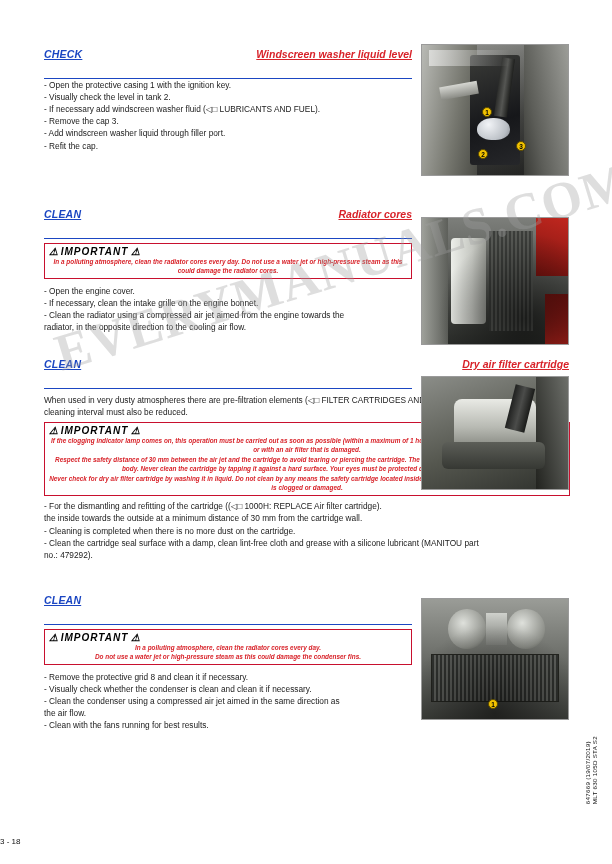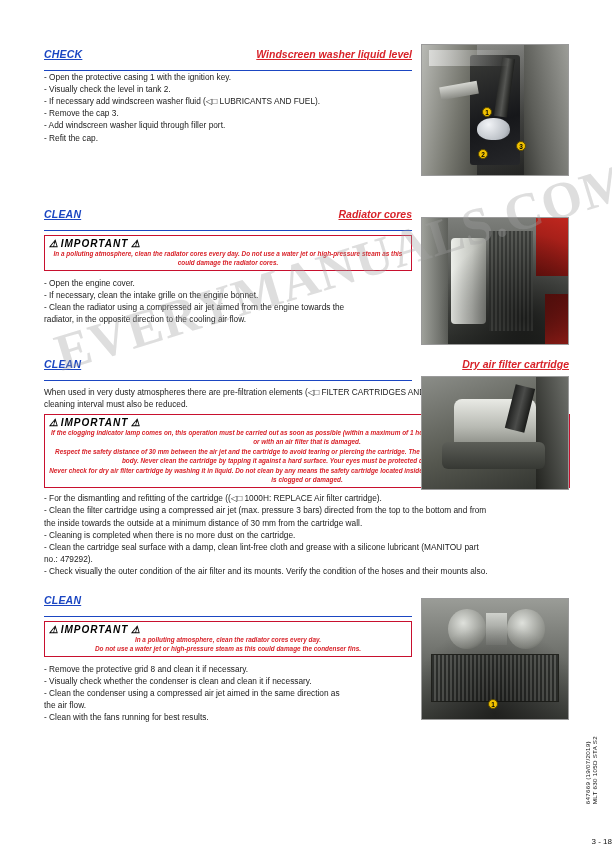--- a/index.html
+++ b/index.html
@@ -20,21 +20,21 @@
   }
 
   
   .section { position: absolute; }
 
   .sec-head {
     display: flex;
     align-items: flex-end;
     justify-content: space-between;
     border-bottom: 1.4px solid #1b46c2;
-    padding-bottom: 10px;
+    padding-bottom: 18px;
     color: #1b46c2;
   }
   .sec-head .left {
     font-size: 10.5px;
     font-weight: bold;
     font-style: italic;
     letter-spacing: .2px;
     text-decoration: underline;
     color: #1b46c2;
   }
@@ -189,21 +189,21 @@
     letter-spacing: 1px;
     white-space: nowrap;
     pointer-events: none;
   }
 
   
   .folio {
     position: absolute;
     left: 0; bottom: 18px;
     width: 612px;
-    text-align: right;
+    text-align: left;
     font-size: 8px;
     color: #111;
   }
   .rightcode {
     position: absolute;
     right: 14px; bottom: 60px;
     writing-mode: vertical-rl;
     transform: rotate(180deg);
     font-size: 6.2px;
     color: #111;
@@ -290,26 +290,24 @@
         <span class="warn">IMPORTANT</span>
         <span>⚠</span>
       </div>
       <div class="txt">If the clogging indicator lamp comes on, this operation must be carried out as soon as possible (within a maximum of 1 hour). Never use the lift truck without an air filter or with an air filter that is damaged.</div>
       <div class="txt" style="margin-top:2px;">Respect the safety distance of 30 mm between the air jet and the cartridge to avoid tearing or piercing the cartridge. The cartridge must not be blown near the air filter body. Never clean the cartridge by tapping it against a hard surface. Your eyes must be protected during this intervention.</div>
       <div class="txt" style="margin-top:2px;">Never check for dry air filter cartridge by washing it in liquid. Do not clean by any means the safety cartridge located inside the filter cartridge, change it for a new one if it is clogged or damaged.</div>
     </div>
 
     <div class="body-text" style="margin-top:4px;">
       <div class="ln">- For the dismantling and refitting of the cartridge ((◁□ 1000H: REPLACE Air filter cartridge).</div>
-      <div class="ln">- Clean the filter cartridge using a compressed air jet (max. pressure 3 bars) directed from the top to the bottom and from</div>
       <div class="ln">   the inside towards the outside at a minimum distance of 30 mm from the cartridge wall.</div>
       <div class="ln">- Cleaning is completed when there is no more dust on the cartridge.</div>
       <div class="ln">- Clean the cartridge seal surface with a damp, clean lint-free cloth and grease with a silicone lubricant (MANITOU part</div>
       <div class="ln">   no.: 479292).</div>
-      <div class="ln">- Check visually the outer condition of the air filter and its mounts. Verify the condition of the hoses and their mounts also.</div>
     </div>
   </div>
 
   <div style="position:absolute; left:421px; top:358px; width:148px; text-align:right;
               font-size:10.5px; font-weight:bold; font-style:italic; color:#d8232a;
               text-decoration:underline; border-bottom:1.4px solid #1b46c2; padding-bottom:7px;">Dry air filter cartridge</div>
 
   <div class="photo p3" style="top:376px; height:114px;">
     <div class="bg"></div>
     <div class="dark"></div>

